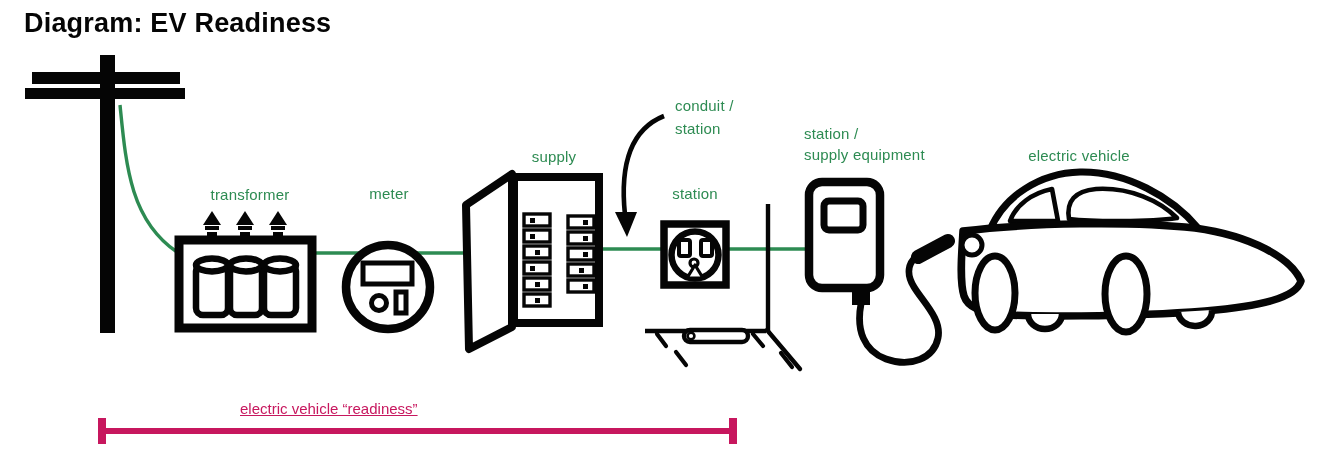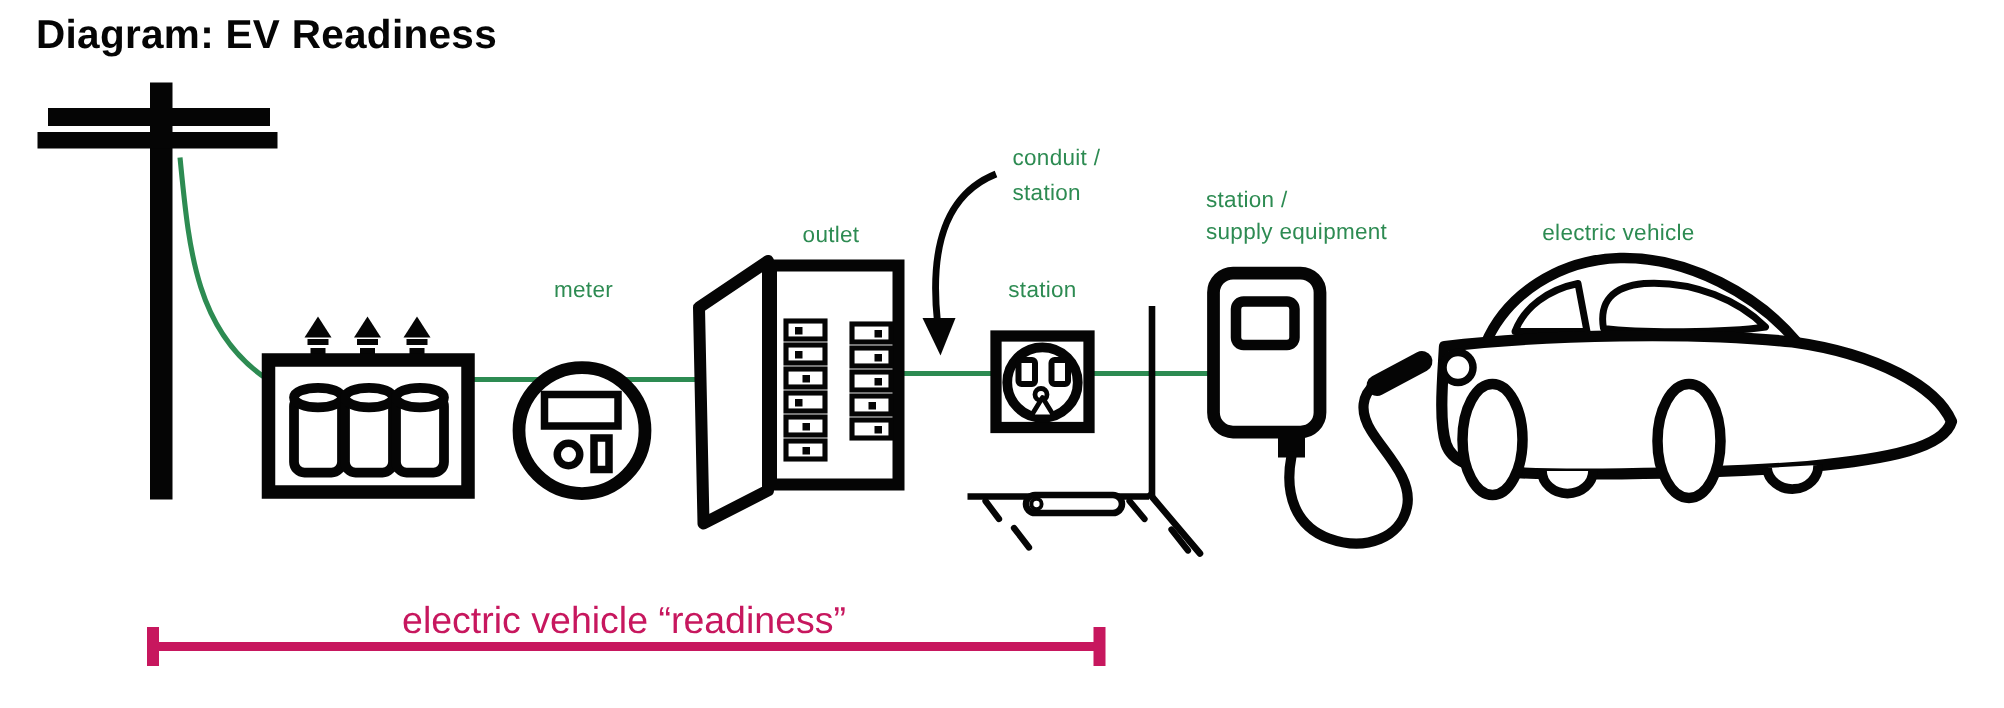--- a/index.html
+++ b/index.html
@@ -14,21 +14,21 @@
   .canvas{position:relative;width:1336px;height:472px;background:#fff;}
   .art{position:absolute;left:0;top:0;}
   .title{position:absolute;left:24px;top:8px;margin:0;
          font-size:27px;font-weight:bold;color:var(--ink);
          letter-spacing:.2px;white-space:nowrap;}
   .lbl{position:absolute;color:var(--label-green);
        font-size:15px;line-height:23px;letter-spacing:.2px;
        white-space:nowrap;}
   .lbl.center{text-align:center;}
   .bracket-lbl{position:absolute;color:var(--bracket-pink);
-       font-size:25px;text-align:right;white-space:nowrap;}
+       font-size:15px;text-align:left;white-space:nowrap;text-decoration:underline;}
   
   .ink{stroke:var(--ink);fill:none;}
   .ink-w{stroke:var(--ink);fill:#fff;}
   .solid{fill:var(--ink);stroke:none;}
   .wire{stroke:var(--wire-green);fill:none;stroke-width:3.4px;}
   .pink{fill:var(--bracket-pink);stroke:none;}
 </style>
 </head>
 <body>
 
@@ -174,24 +174,25 @@
       <circle class="ink-w" cx="972" cy="245" r="10" stroke-width="5"></circle>
     </g>
 
     <g>
       <rect class="pink" x="101" y="428" width="633" height="6"></rect>
       <rect class="pink" x="98" y="418" width="8" height="26"></rect>
       <rect class="pink" x="729" y="418" width="8" height="26"></rect>
     </g>
   </svg>
 
+  <div class="lbl center" style="left:185px;top:183px;width:130px;">transformer</div>
 
   <div class="lbl center" style="left:353px;top:182px;width:72px;text-align:center;">meter</div>
 
-  <div class="lbl center" style="left:518px;top:145px;width:72px;">outlet</div>
+  <div class="lbl center" style="left:518px;top:145px;width:72px;">supply</div>
 
   <div class="lbl" style="left:675px;top:94px;">
     <div>conduit /</div>
     <div>station</div>
   </div>
 
   <div class="lbl center" style="left:659px;top:182px;width:72px;">station</div>
 
 
   <div class="lbl center" style="left:1006px;top:144px;width:146px;">electric vehicle</div>

